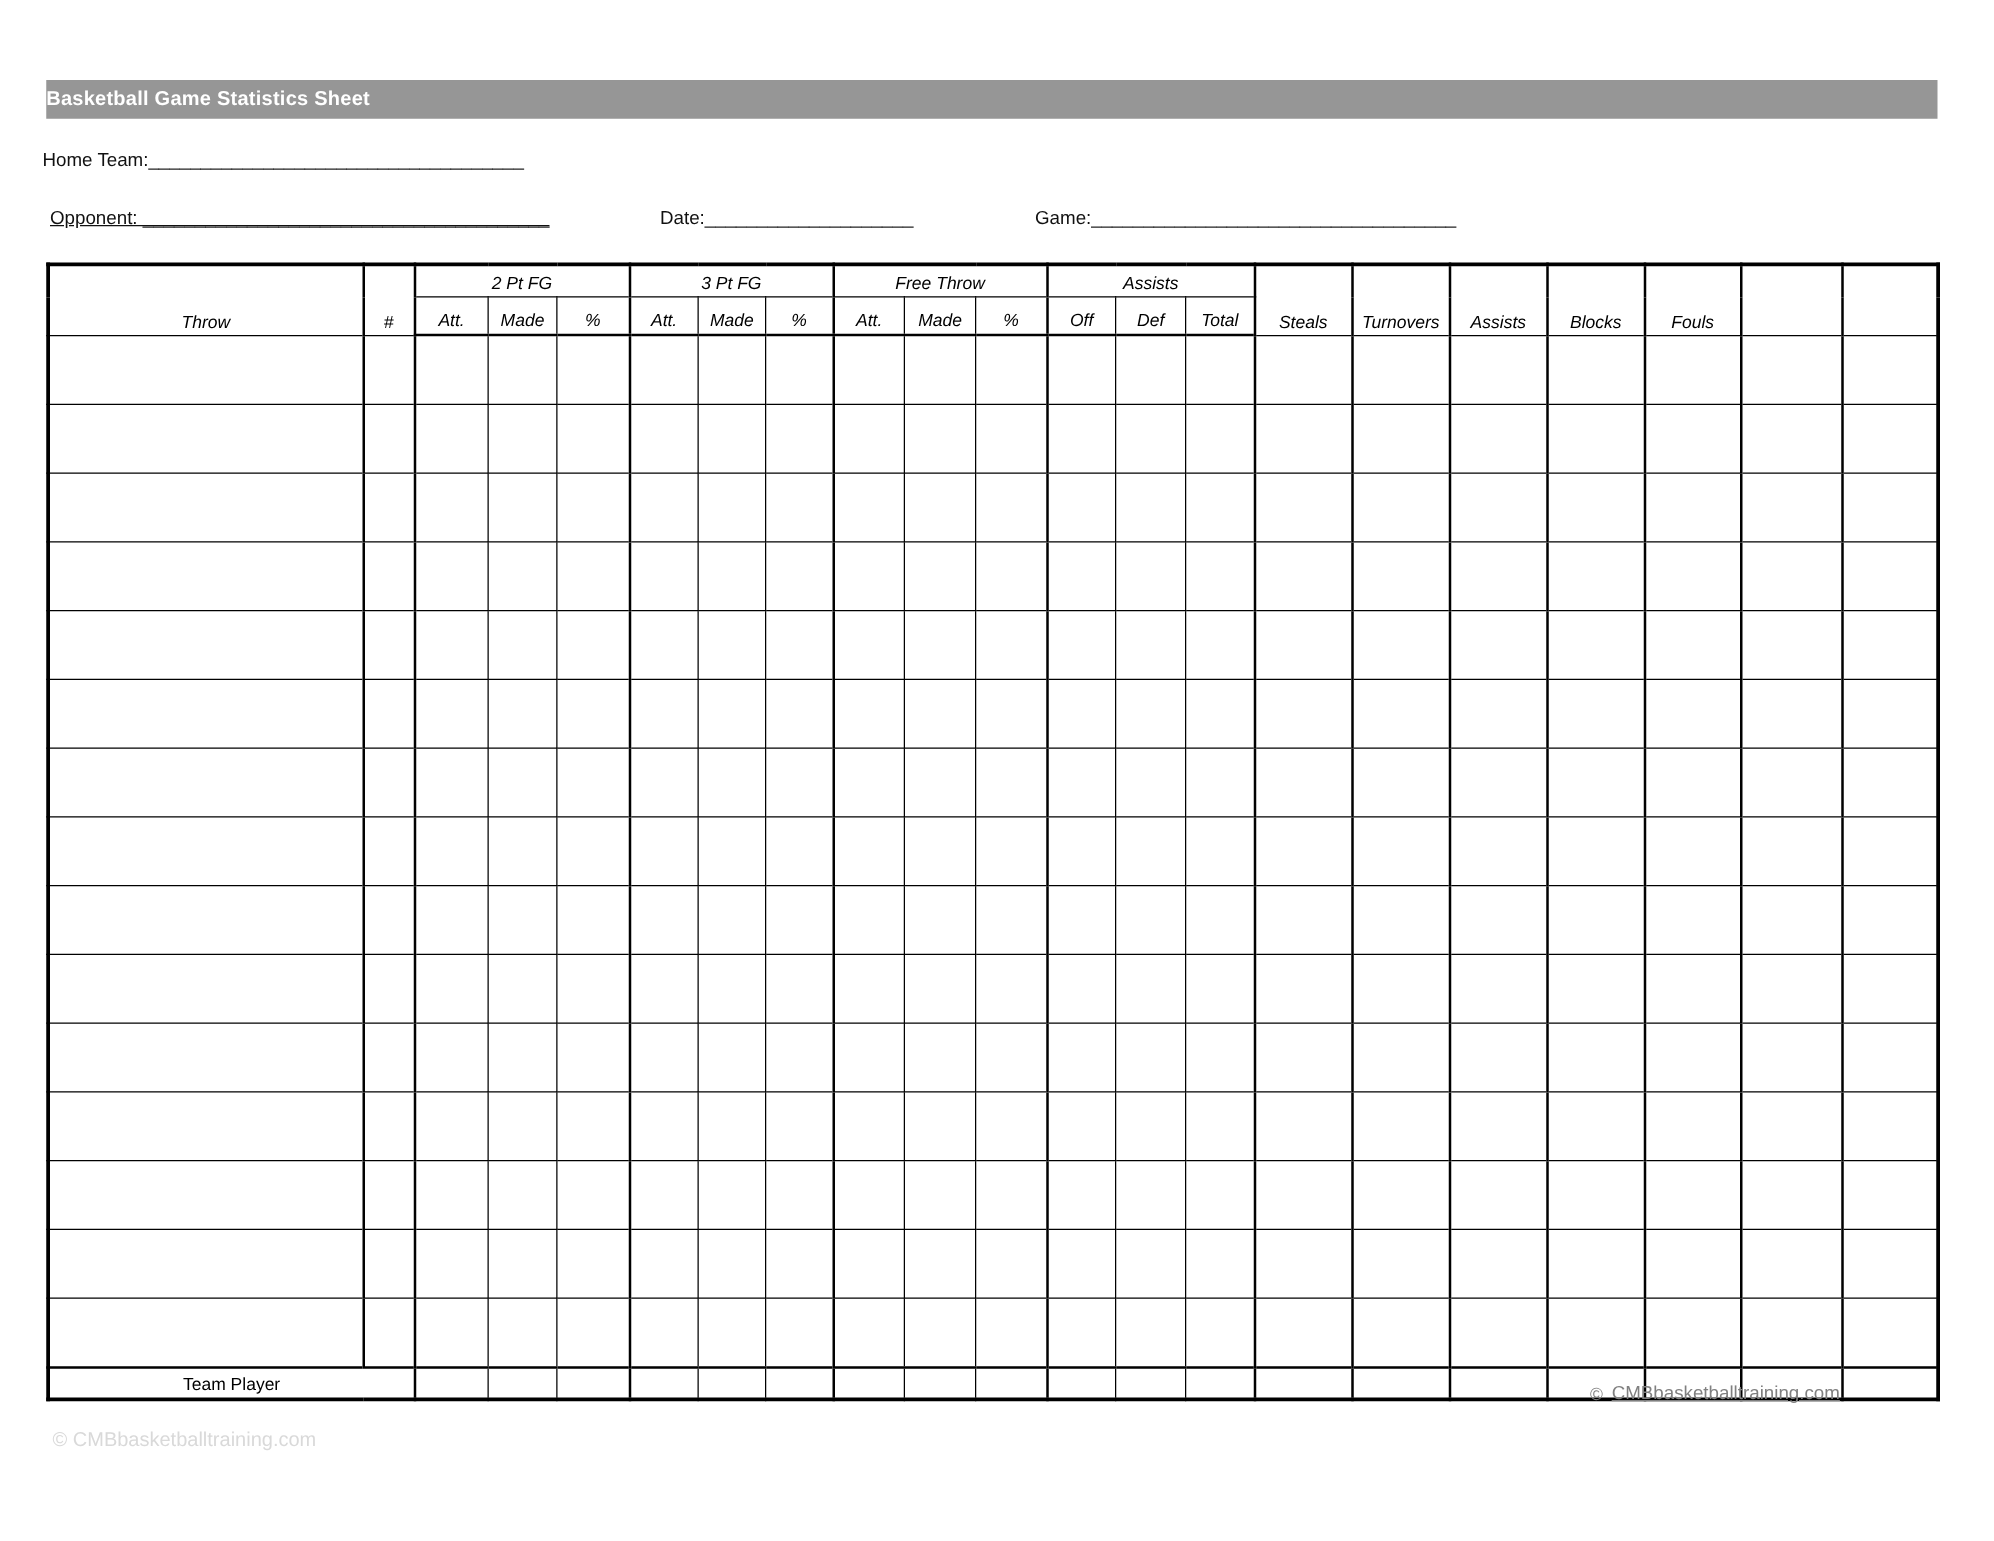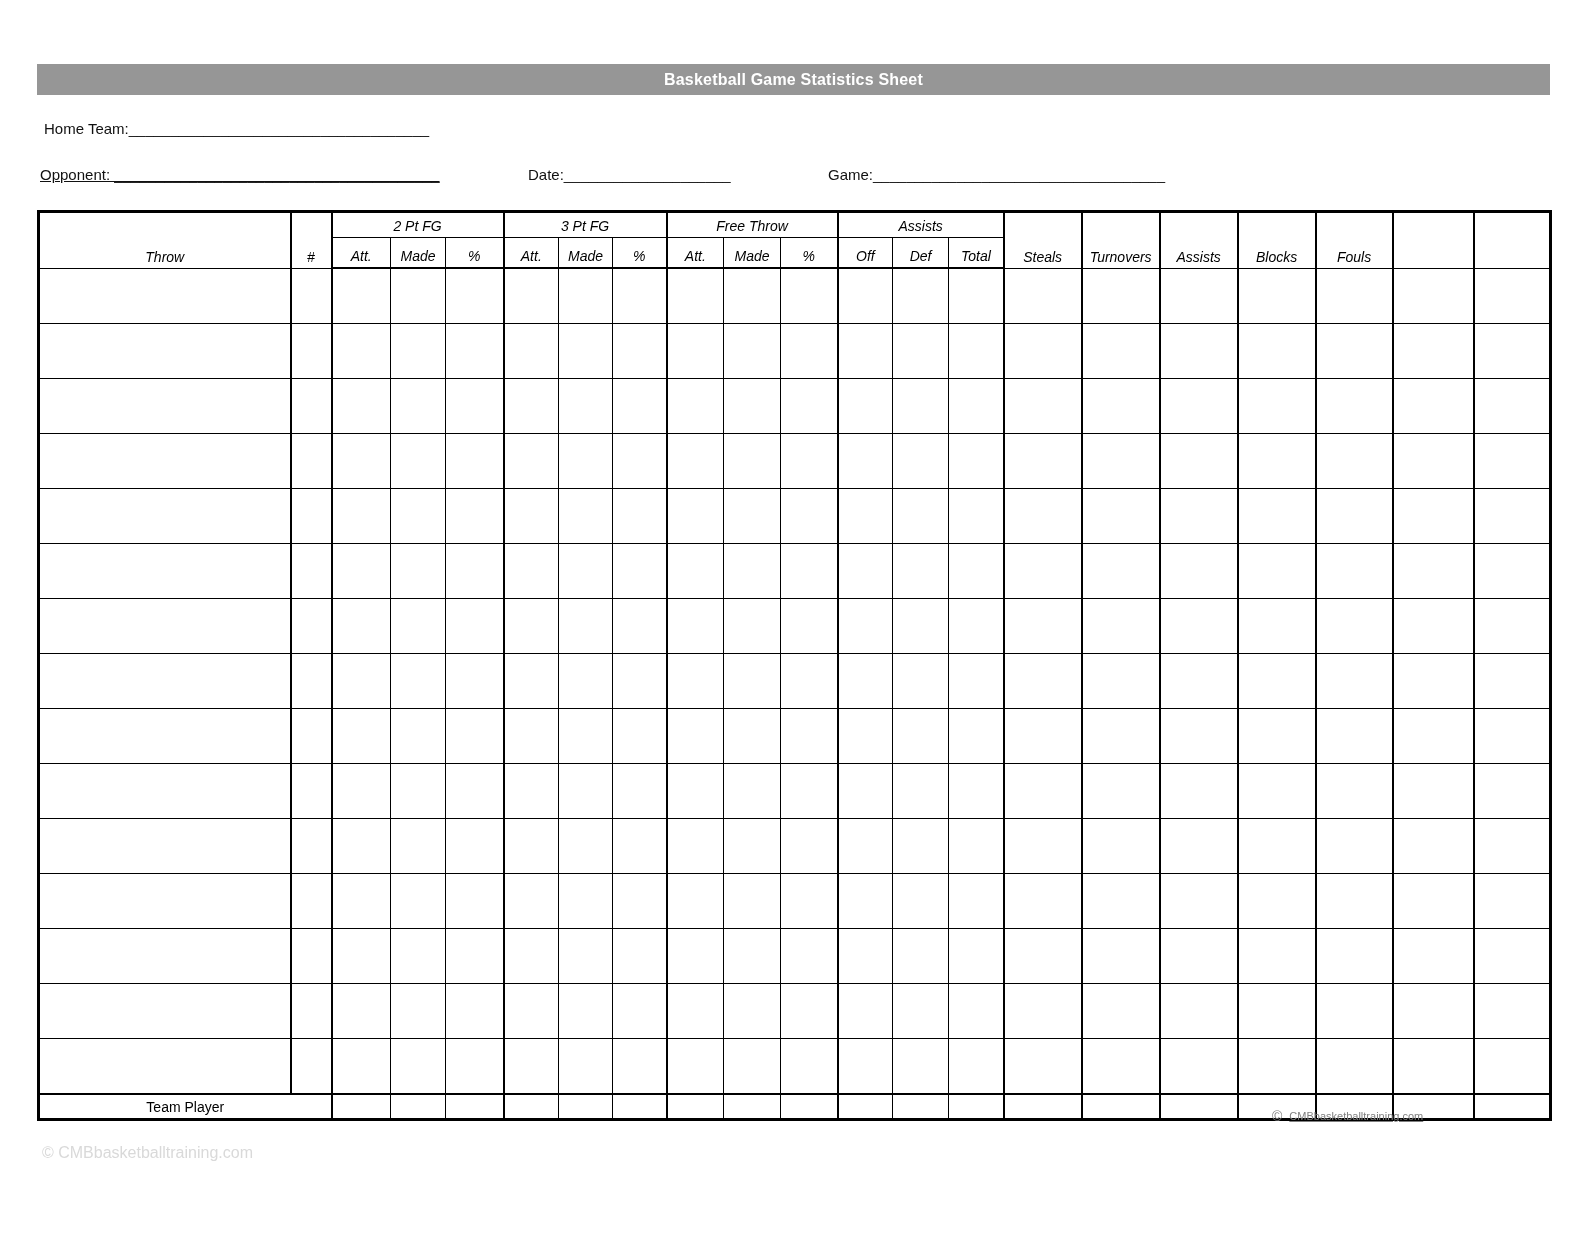--- a/index.html
+++ b/index.html
@@ -6,27 +6,27 @@
   .page{
     position:relative;
     width:1595px;height:1233px;
     background:#ffffff;
     font-family:"Liberation Sans",sans-serif;
     color:#000000;
     overflow:hidden;
   }
   .title-bar{
     position:absolute;left:37px;top:64px;width:1513px;height:31px;
-    display:flex;align-items:center;justify-content:center;
+    display:flex;align-items:center;justify-content:flex-start;
   }
   .title-bar .title{
     color:#ffffff;font-size:16px;font-weight:bold;letter-spacing:.2px;
   }
   .field{position:absolute;font-size:15px;white-space:pre;color:#111111;}
-  .f-home{left:44px;top:120px;}
+  .f-home{left:34px;top:120px;}
   .f-opp{left:40px;top:166px;text-decoration:underline;}
   .f-date{left:528px;top:166px;}
   .f-level{left:828px;top:166px;}
 
   table.stats{
     position:absolute;left:37px;top:210px;
     border-collapse:collapse;table-layout:fixed;
     width:1512px;
     border:3px solid #000000;
   }
@@ -45,21 +45,21 @@
   tr.data-row td{height:54px;}
   tr.totals td{height:23px;border-top-width:2px;}
   td.totals-label{font-size:14px;}
 
   .footer-credit{
     position:absolute;left:1272px;top:1106px;
     color:#808080;white-space:nowrap;
   }
   .footer-credit .csym{font-size:14px;vertical-align:-1px;}
   .footer-credit a{
-    color:#808080;font-size:11px;text-decoration:underline;margin-left:7px;
+    color:#808080;font-size:15px;text-decoration:underline;margin-left:7px;
   }
   .watermark{
     position:absolute;left:42px;top:1144px;
     font-size:16px;color:#d9d9d9;white-space:nowrap;
   }
 </style>
 </head>
 <body>
 
 <div class="page">

